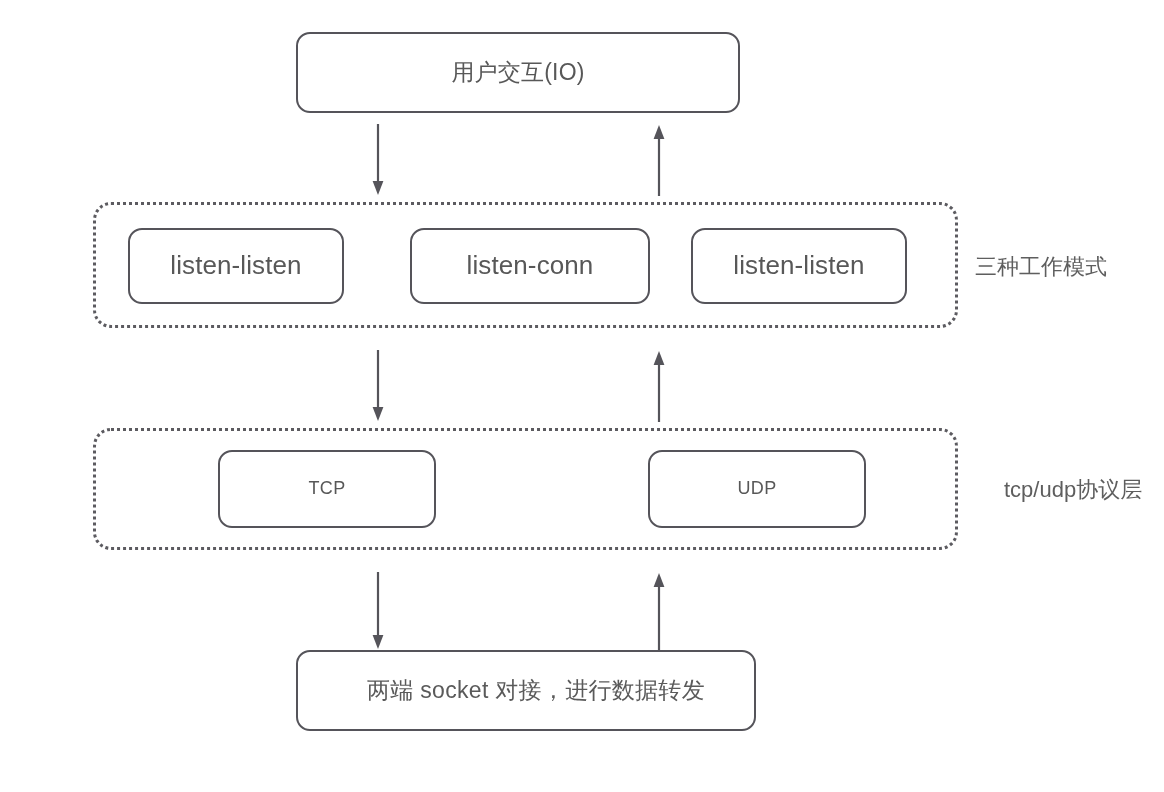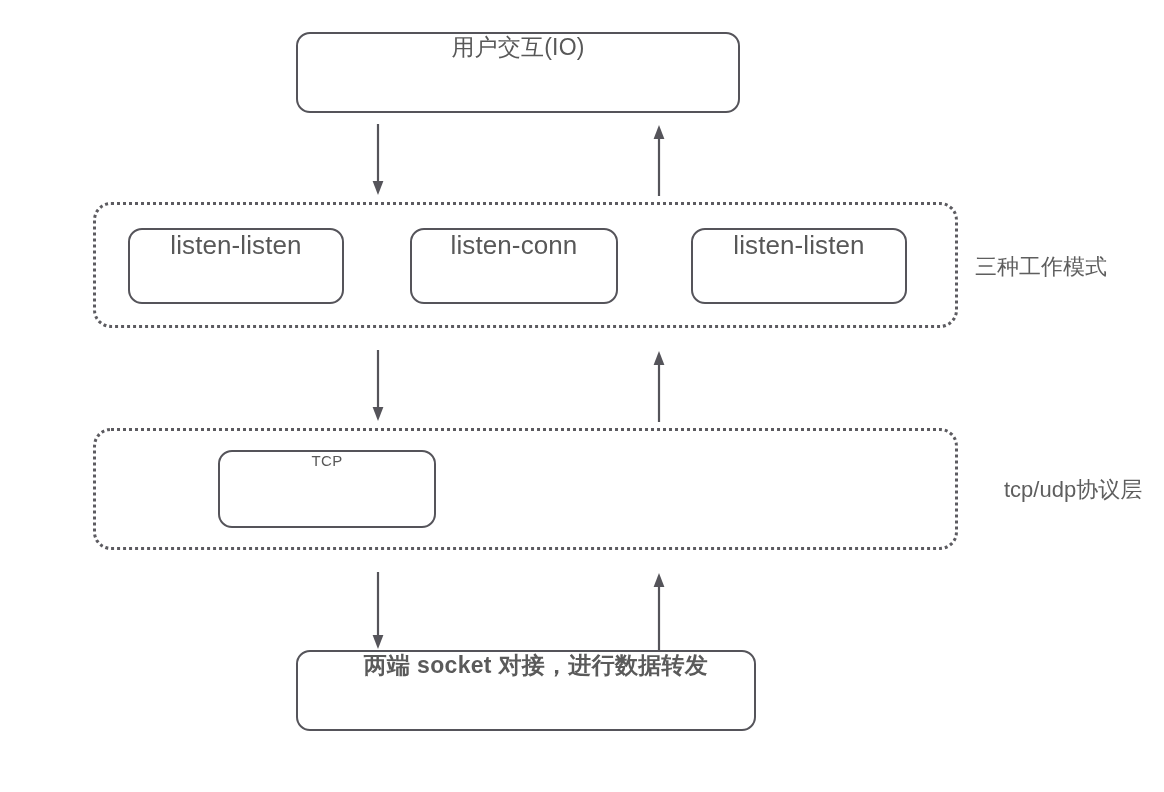--- a/index.html
+++ b/index.html
@@ -18,48 +18,48 @@
     overflow: hidden;
   }
   
   .node {
     position: absolute;
     box-sizing: border-box;
     border: 2.2px solid #55545a;
     border-radius: 14px;
     background: #ffffff;
     display: flex;
-    align-items: flex-start;
+    align-items: center;
     justify-content: center;
     color: #585858;
     text-align: center;
     line-height: 1.2;
   }
   .node-label {
     display: block;
     white-space: nowrap;
   }
   .node.io {
     font-size: 23px;
     font-weight: 400;
     letter-spacing: 0.2px;
   }
   .node.mode {
     font-size: 26px;
     font-weight: 400;
     letter-spacing: 0.1px;
   }
   .node.proto {
-    font-size: 15px;
+    font-size: 18px;
     font-weight: 400;
     letter-spacing: 0.3px;
   }
   .node.socket {
     font-size: 23px;
-    font-weight: 700;
+    font-weight: 400;
     color: #5a5a5a;
     letter-spacing: 0.3px;
     padding-left: 20px;
   }
   
   .group {
     position: absolute;
     box-sizing: border-box;
     border: 3px dotted #5c5b60;
     border-radius: 18px;
@@ -104,21 +104,21 @@
       <polygon points="8,1 2.6,15 13.4,15" fill="#55545a"></polygon>
     </svg>
   </div>
 
   <div class="group" style="left:93px; top:202px; width:865px; height:126px;"></div>
 
   <div class="node mode" style="left:128px; top:228px; width:216px; height:76px;">
     <span class="node-label">listen-listen</span>
   </div>
 
-  <div class="node mode" style="left:410px; top:228px; width:208px; height:76px;">
+  <div class="node mode" style="left:410px; top:228px; width:240px; height:76px;">
     <span class="node-label">listen-conn</span>
   </div>
 
   <div class="node mode" style="left:691px; top:228px; width:216px; height:76px;">
     <span class="node-label">listen-listen</span>
   </div>
 
   <div class="caption" style="left:975px; top:256px;">三种工作模式</div>
 
   <div class="arrow" style="left:370px; top:350px;">
@@ -134,20 +134,23 @@
       <polygon points="8,1 2.6,15 13.4,15" fill="#55545a"></polygon>
     </svg>
   </div>
 
   <div class="group" style="left:93px; top:428px; width:865px; height:122px;"></div>
 
   <div class="node proto" style="left:218px; top:450px; width:218px; height:78px;">
     <span class="node-label">TCP</span>
   </div>
 
+  <div class="node proto" style="left:648px; top:450px; width:218px; height:78px;">
+    <span class="node-label">UDP</span>
+  </div>
 
   <div class="caption" style="left:1004px; top:479px;">tcp/udp协议层</div>
 
   <div class="arrow" style="left:370px; top:572px;">
     <svg width="16" height="78" viewBox="0 0 16 78">
       <line x1="8" y1="0" x2="8" y2="66" stroke="#55545a" stroke-width="2.2"></line>
       <polygon points="8,77 2.6,63 13.4,63" fill="#55545a"></polygon>
     </svg>
   </div>
 

